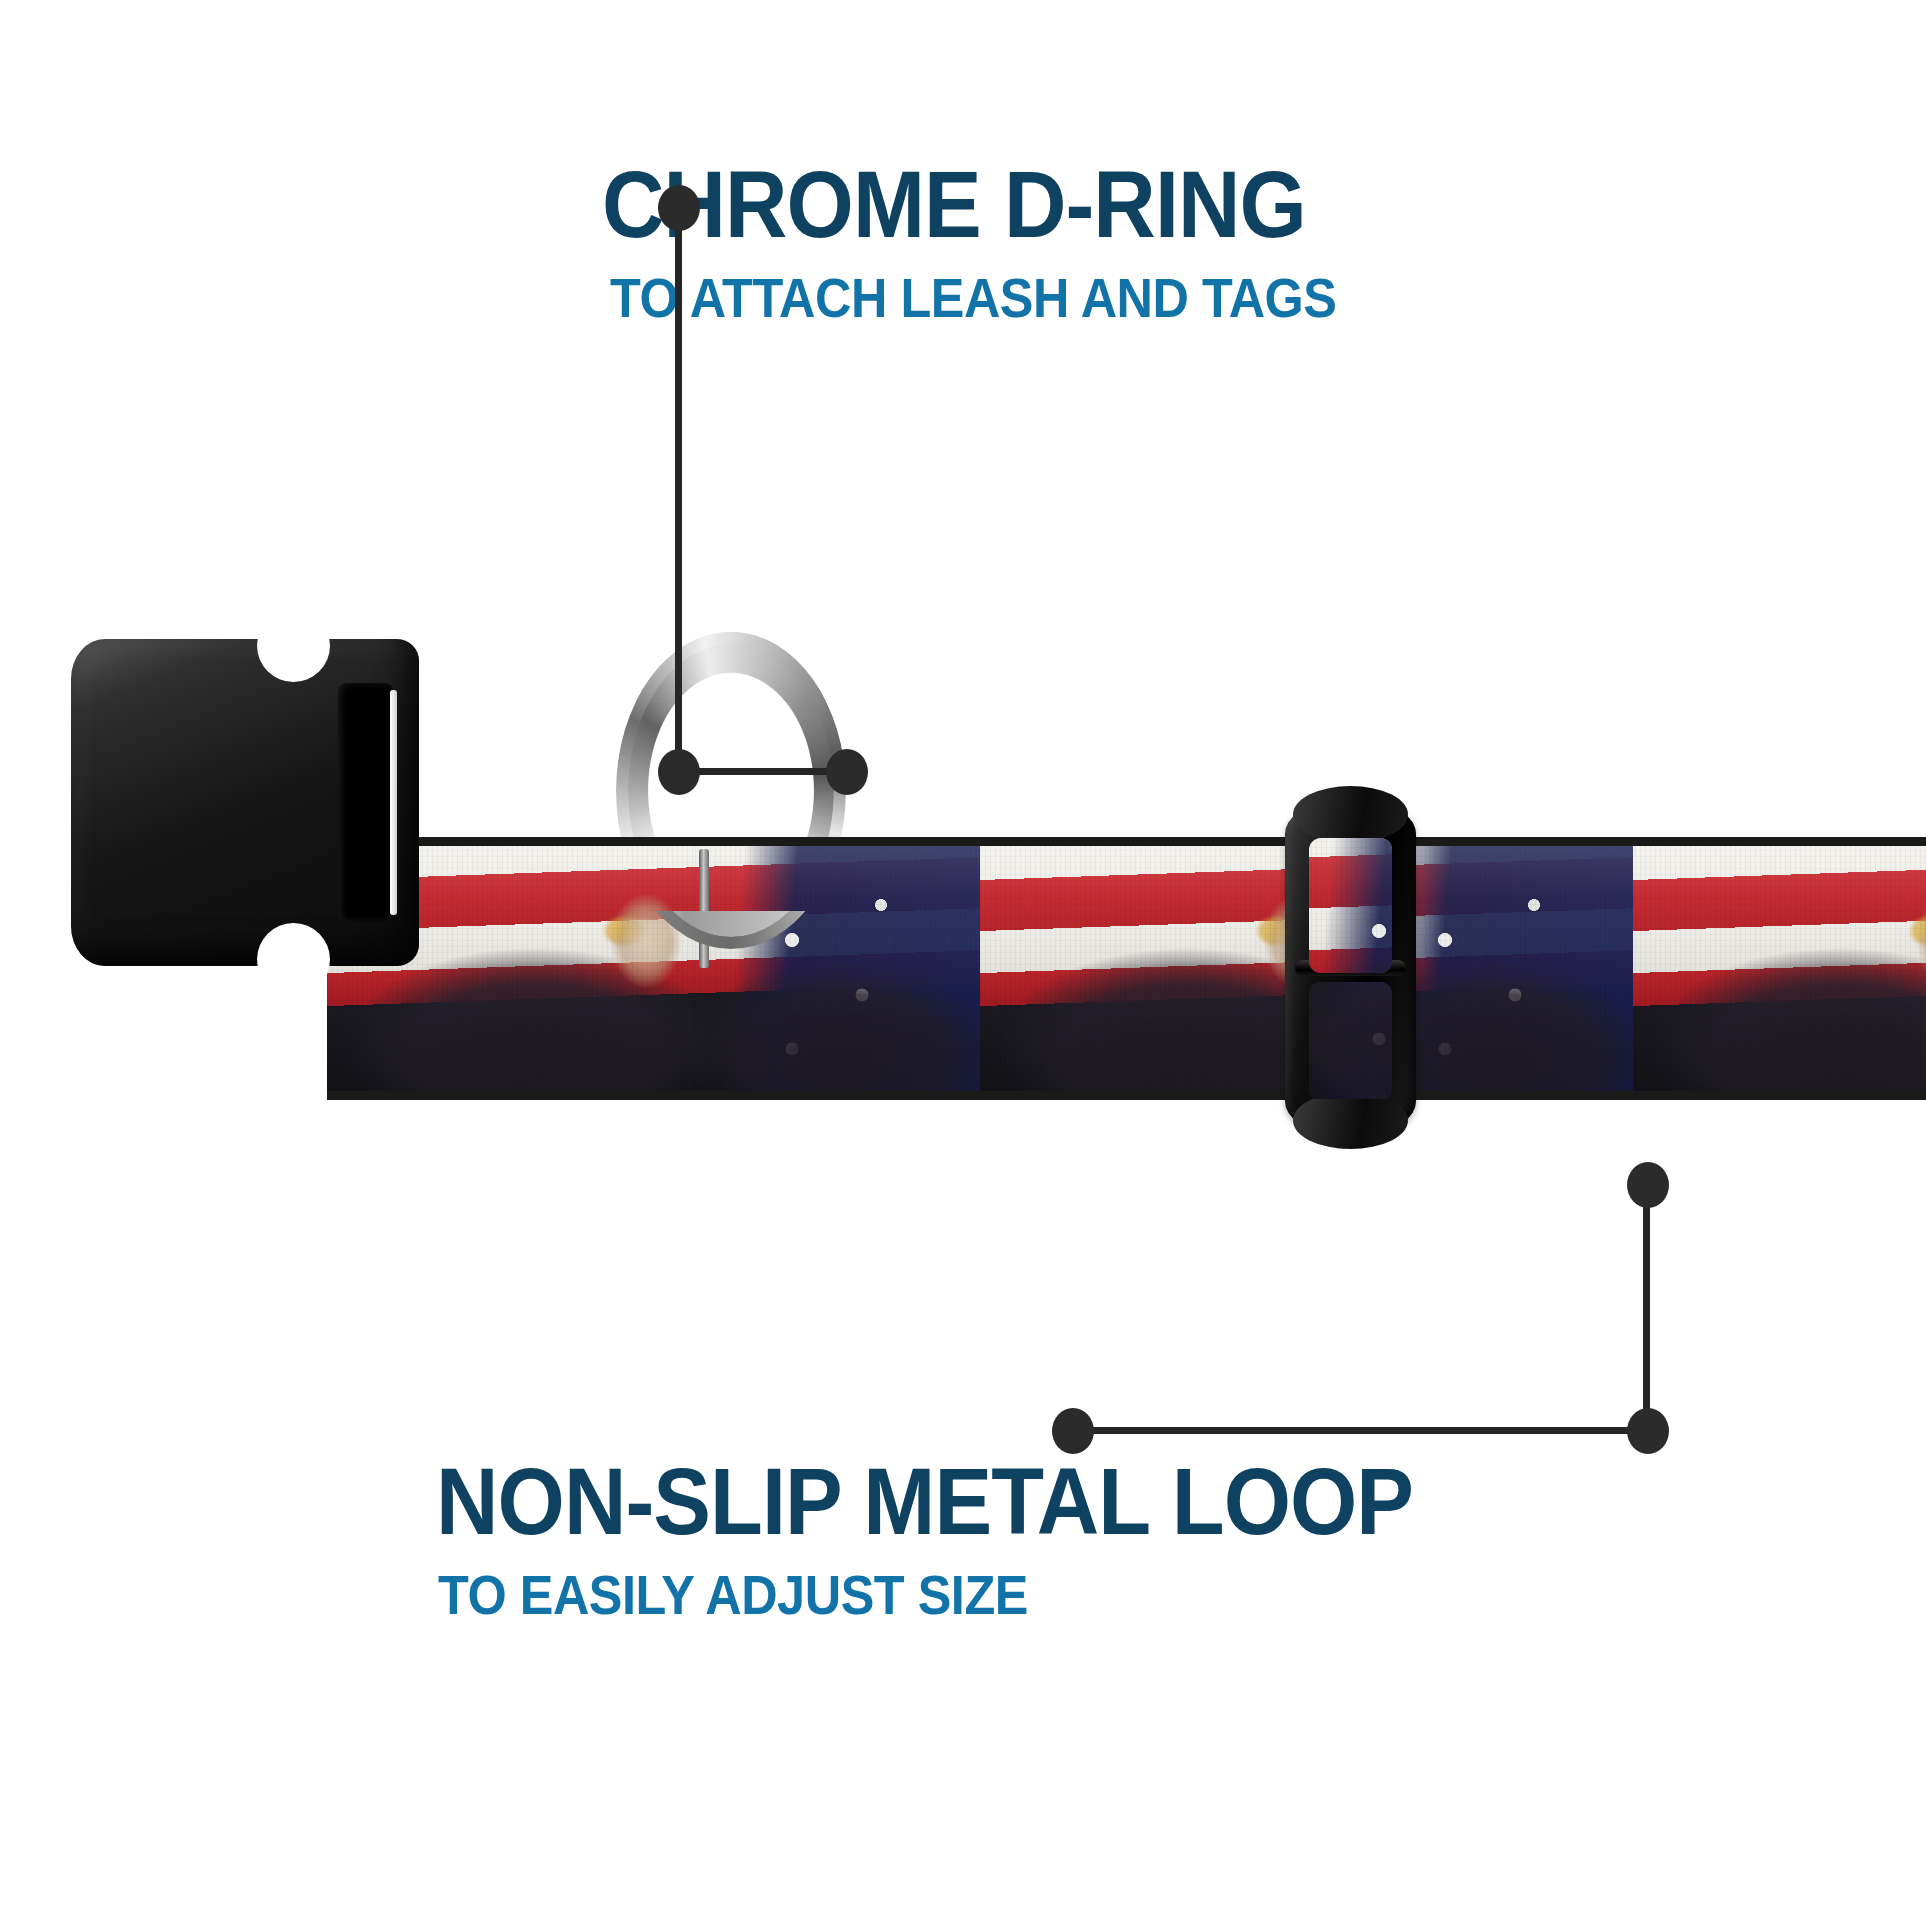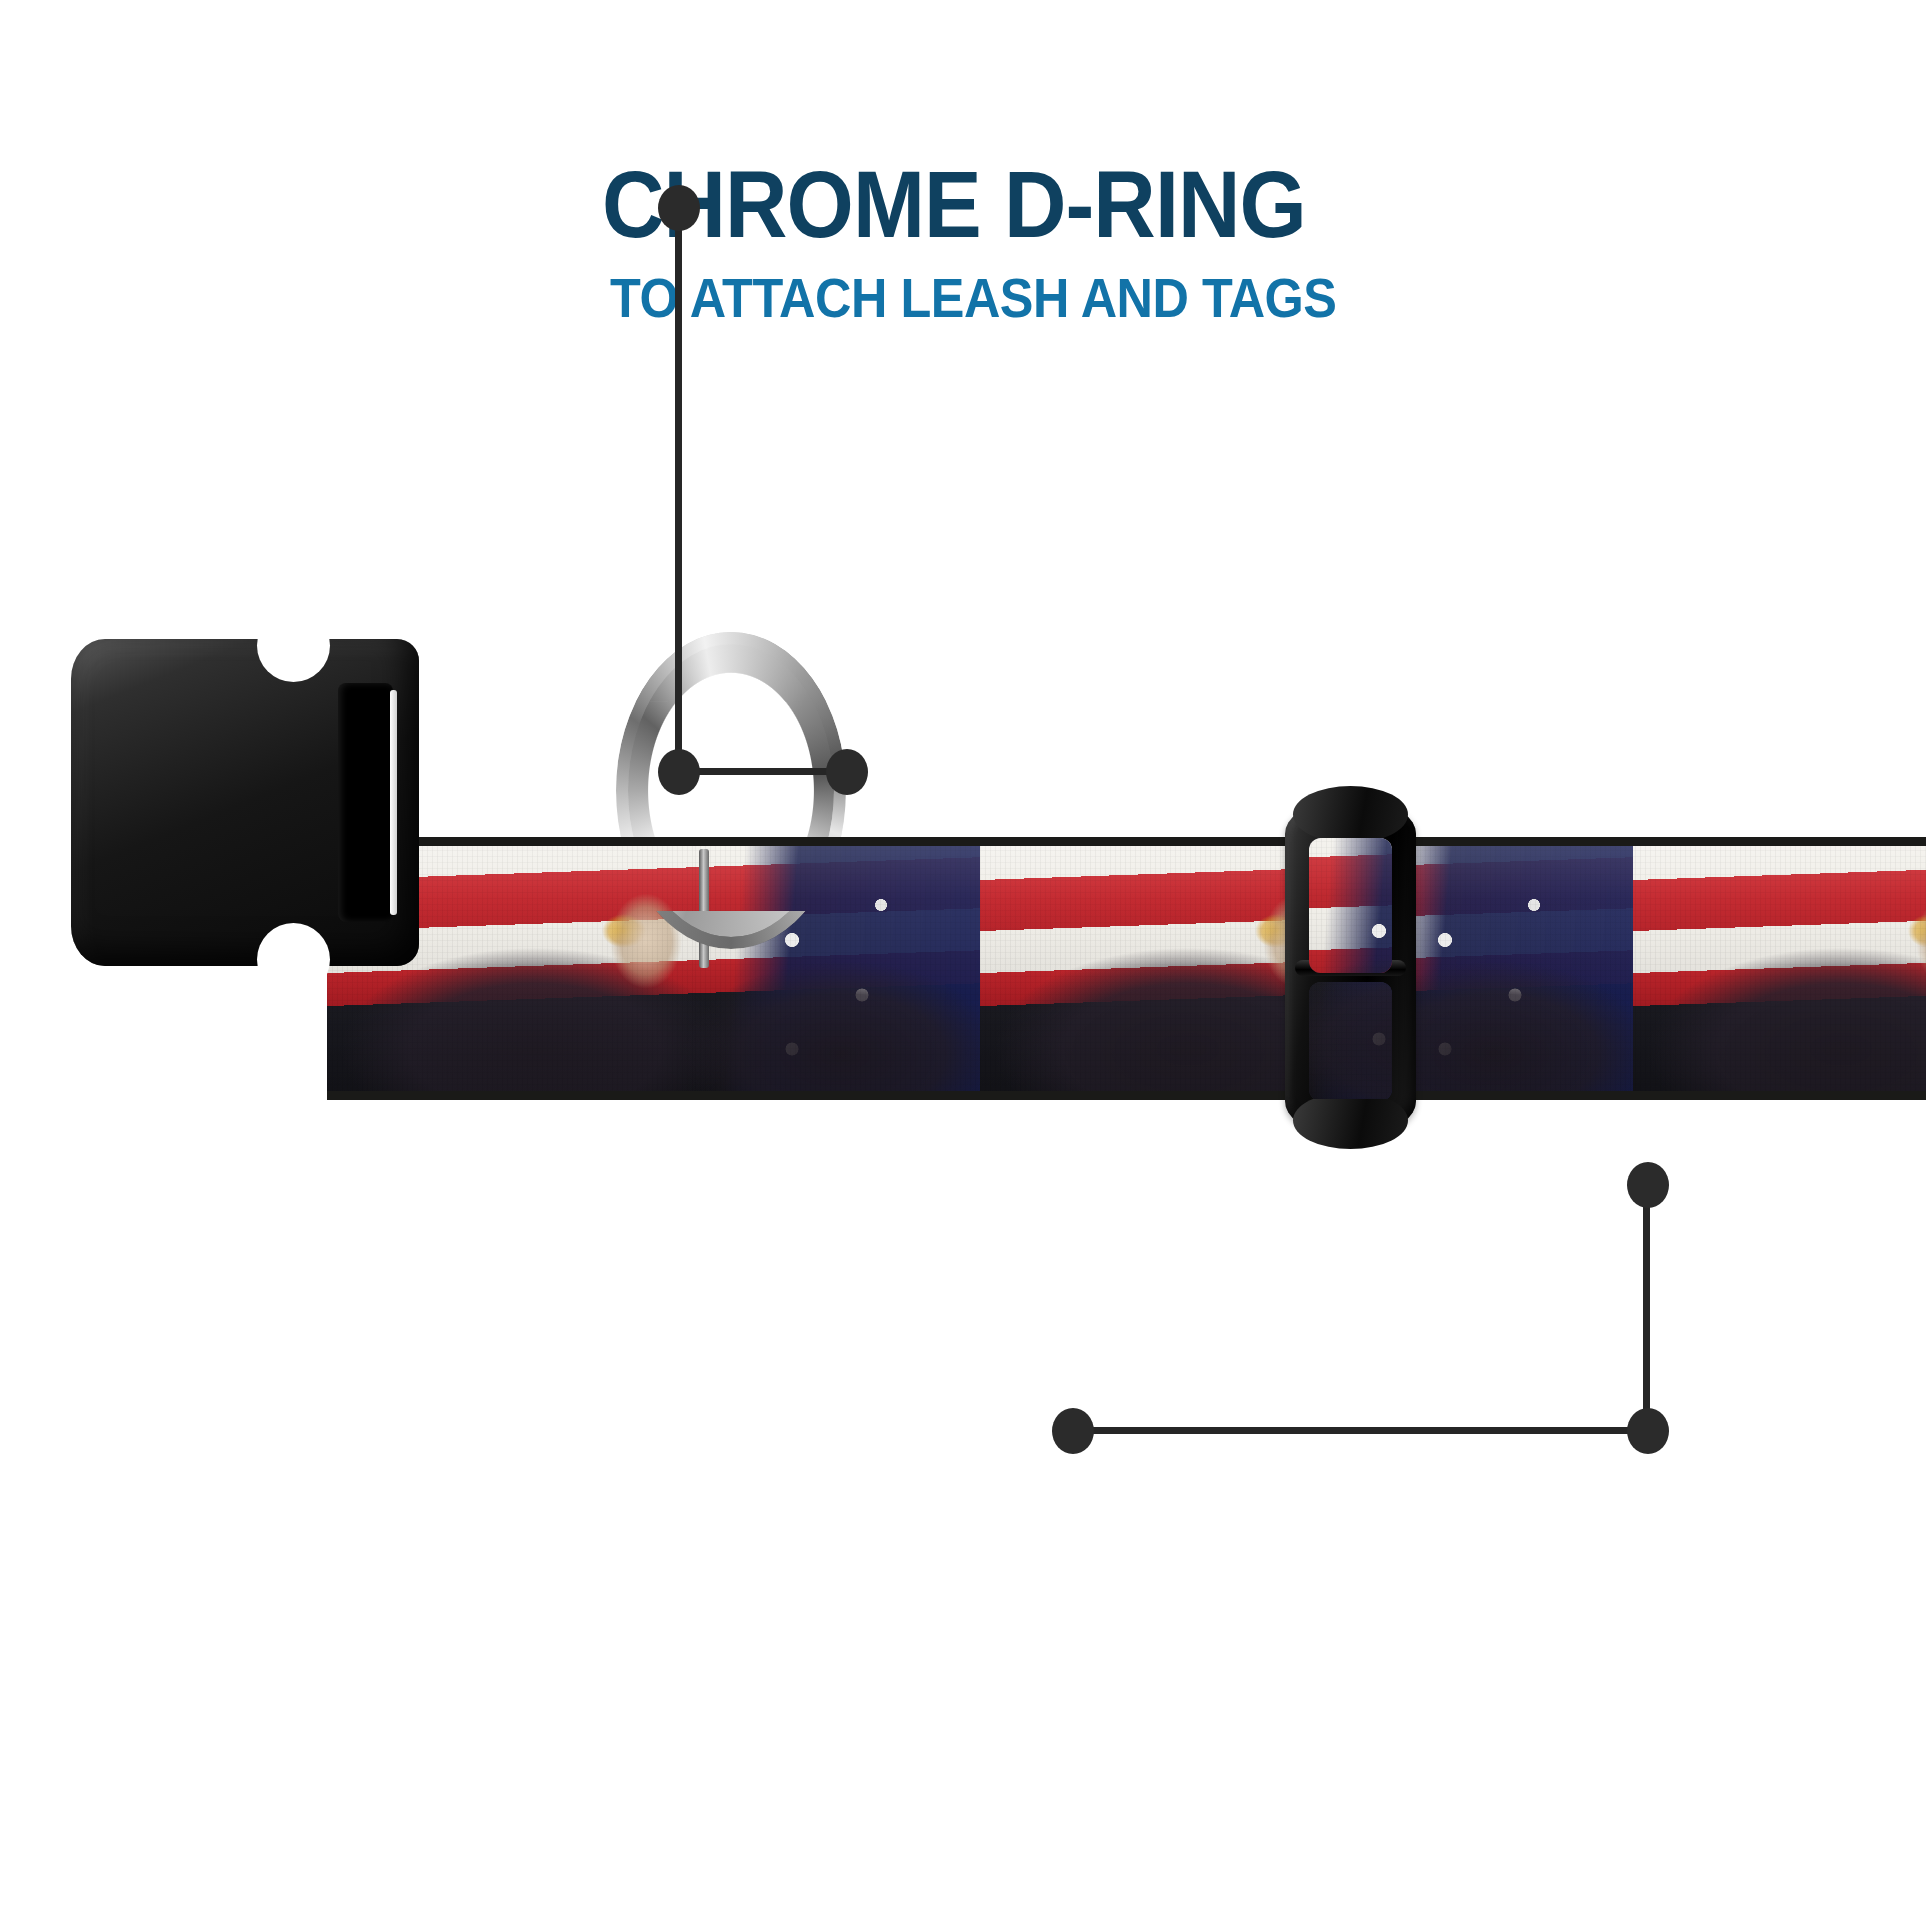--- a/index.html
+++ b/index.html
@@ -369,15 +369,19 @@
 
     <div class="seg" style="left:1643px; top:1184px; width:7px; height:249px;"></div>
 
     <div class="seg" style="left:1069px; top:1427px; width:581px; height:7px;"></div>
 
     <div class="dot" style="left:1627px; top:1162px; width:42px; height:46px;"></div>
     <div class="dot" style="left:1627px; top:1408px; width:42px; height:46px;"></div>
     <div class="dot" style="left:1052px; top:1408px; width:42px; height:46px;"></div>
   </div>
 
+  <div class="callout-text callout-bottom">
+    <div class="headline">NON-SLIP METAL LOOP</div>
+    <div class="subline">TO EASILY ADJUST SIZE</div>
+  </div>
 
 </div>
 
 
 </body></html>

